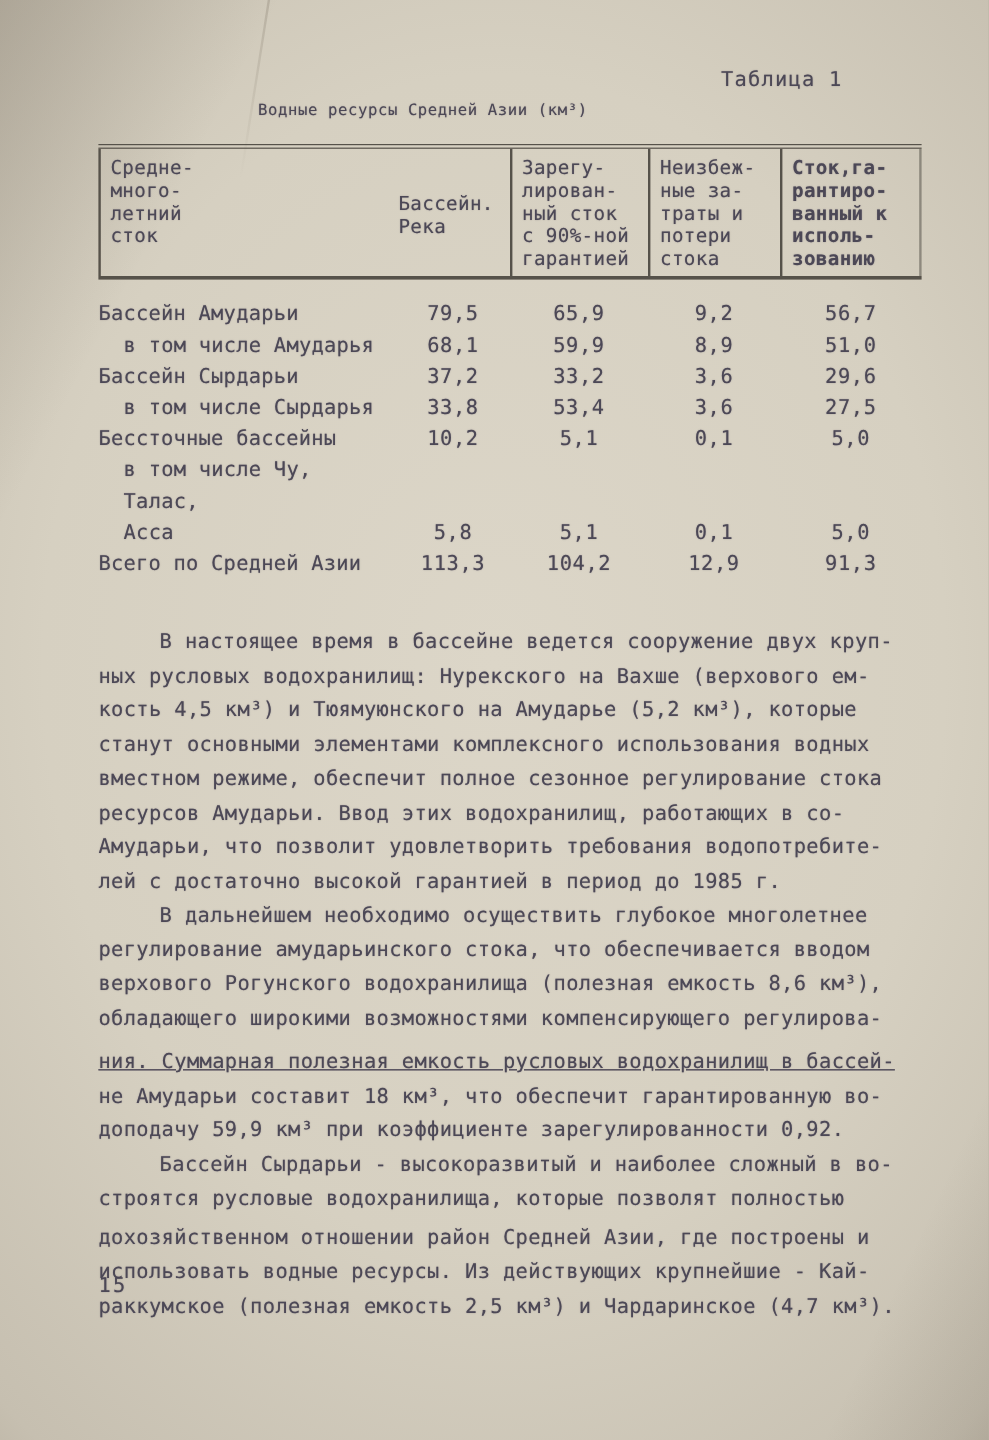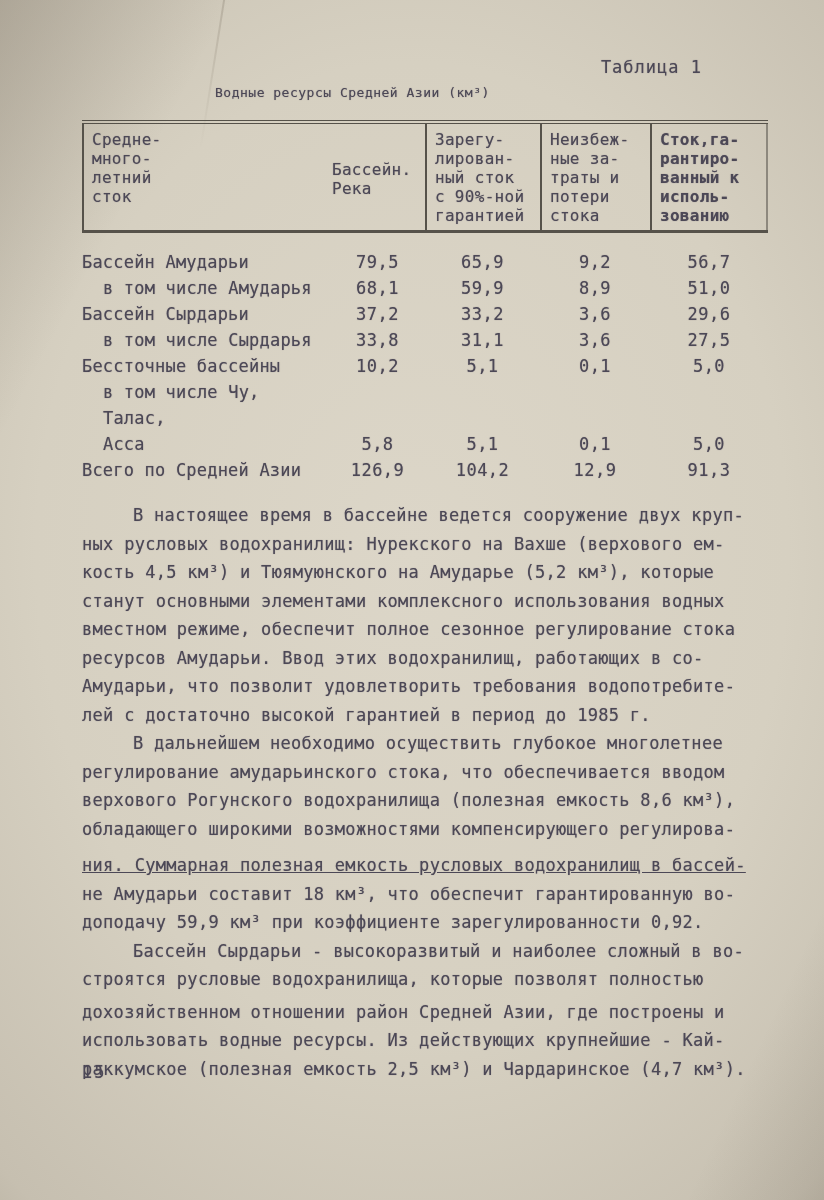--- a/index.html
+++ b/index.html
@@ -47,21 +47,21 @@
   .row {
     display:grid;
     grid-template-columns:248px 95px 115px 110px 118px;
     line-height:26px;
   }
   .row .label { white-space:pre-line; letter-spacing:0.2px; }
   .row.indent .label { padding-left:21px; }
   .row .num { text-align:center; letter-spacing:0.5px; }
   .row.two-line .num { align-self:end; }
 
-  .bodytext { margin-top:18px; font-size:17px; line-height:28.5px; letter-spacing:0.3px; }
+  .bodytext { margin-top:38px; font-size:17px; line-height:28.5px; letter-spacing:0.3px; }
   .para { margin:0; }
   .line { white-space:nowrap; }
   .line.first { padding-left:51px; }
   .line.gap-lg { margin-top:8px;text-decoration:underline; }
   .line.gap-sm { margin-top:4px; }
 
   .page-number {
     position:absolute; top:1062px; left:82px; width:686px;
     text-align:left; font-size:17px; letter-spacing:2px;
   }
@@ -116,42 +116,42 @@
       <div class="row">
         <div class="label">Бассейн Сырдарьи</div>
         <div class="num">37,2</div>
         <div class="num">33,2</div>
         <div class="num">3,6</div>
         <div class="num">29,6</div>
       </div>
       <div class="row indent">
         <div class="label">в том числе Сырдарья</div>
         <div class="num">33,8</div>
-        <div class="num">31,1</div>
+        <div class="num">53,4</div>
         <div class="num">3,6</div>
         <div class="num">27,5</div>
       </div>
       <div class="row">
         <div class="label">Бессточные бассейны</div>
         <div class="num">10,2</div>
         <div class="num">5,1</div>
         <div class="num">0,1</div>
         <div class="num">5,0</div>
       </div>
       <div class="row indent two-line">
         <div class="label">в том числе Чу, Талас,
 Асса</div>
         <div class="num">5,8</div>
         <div class="num">5,1</div>
         <div class="num">0,1</div>
         <div class="num">5,0</div>
       </div>
       <div class="row">
         <div class="label">Всего по Средней Азии</div>
-        <div class="num">126,9</div>
+        <div class="num">113,3</div>
         <div class="num">104,2</div>
         <div class="num">12,9</div>
         <div class="num">91,3</div>
       </div>
     </div>
 
     <div class="bodytext">
       <div class="para">
         <div class="line first">В настоящее время в бассейне ведется сооружение двух круп-</div>
         <div class="line">ных русловых водохранилищ: Нурекского на Вахше (верхового ем-</div>

